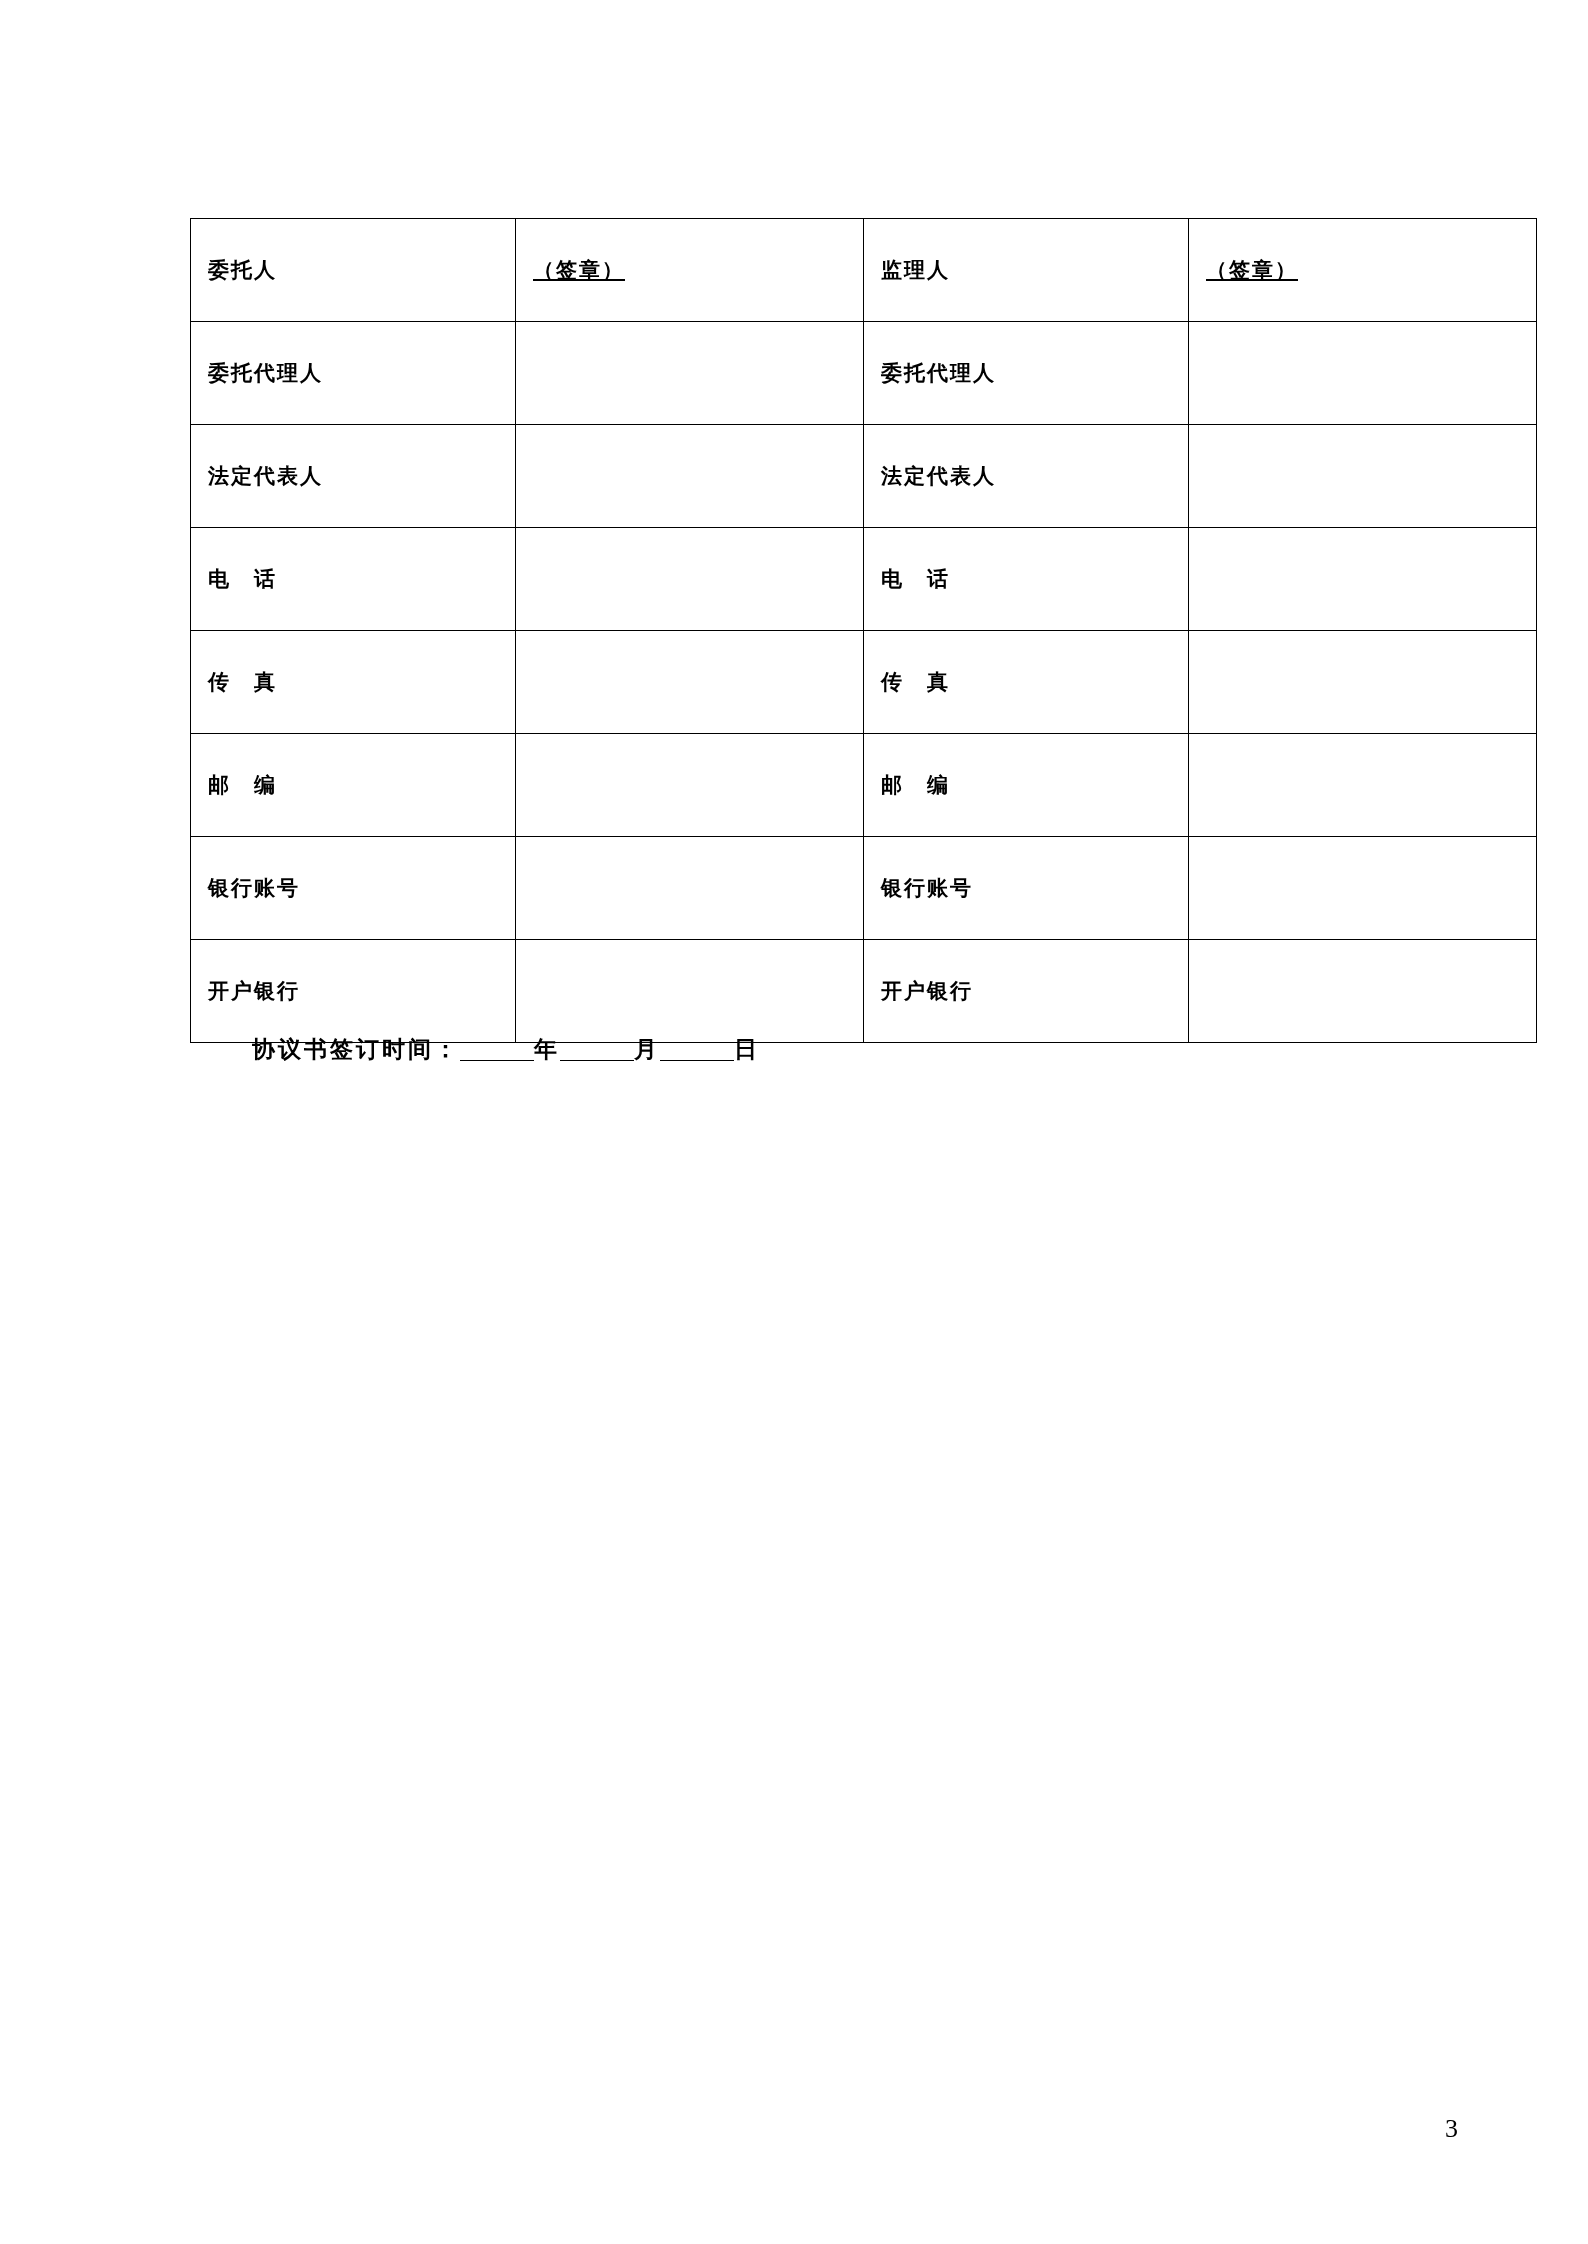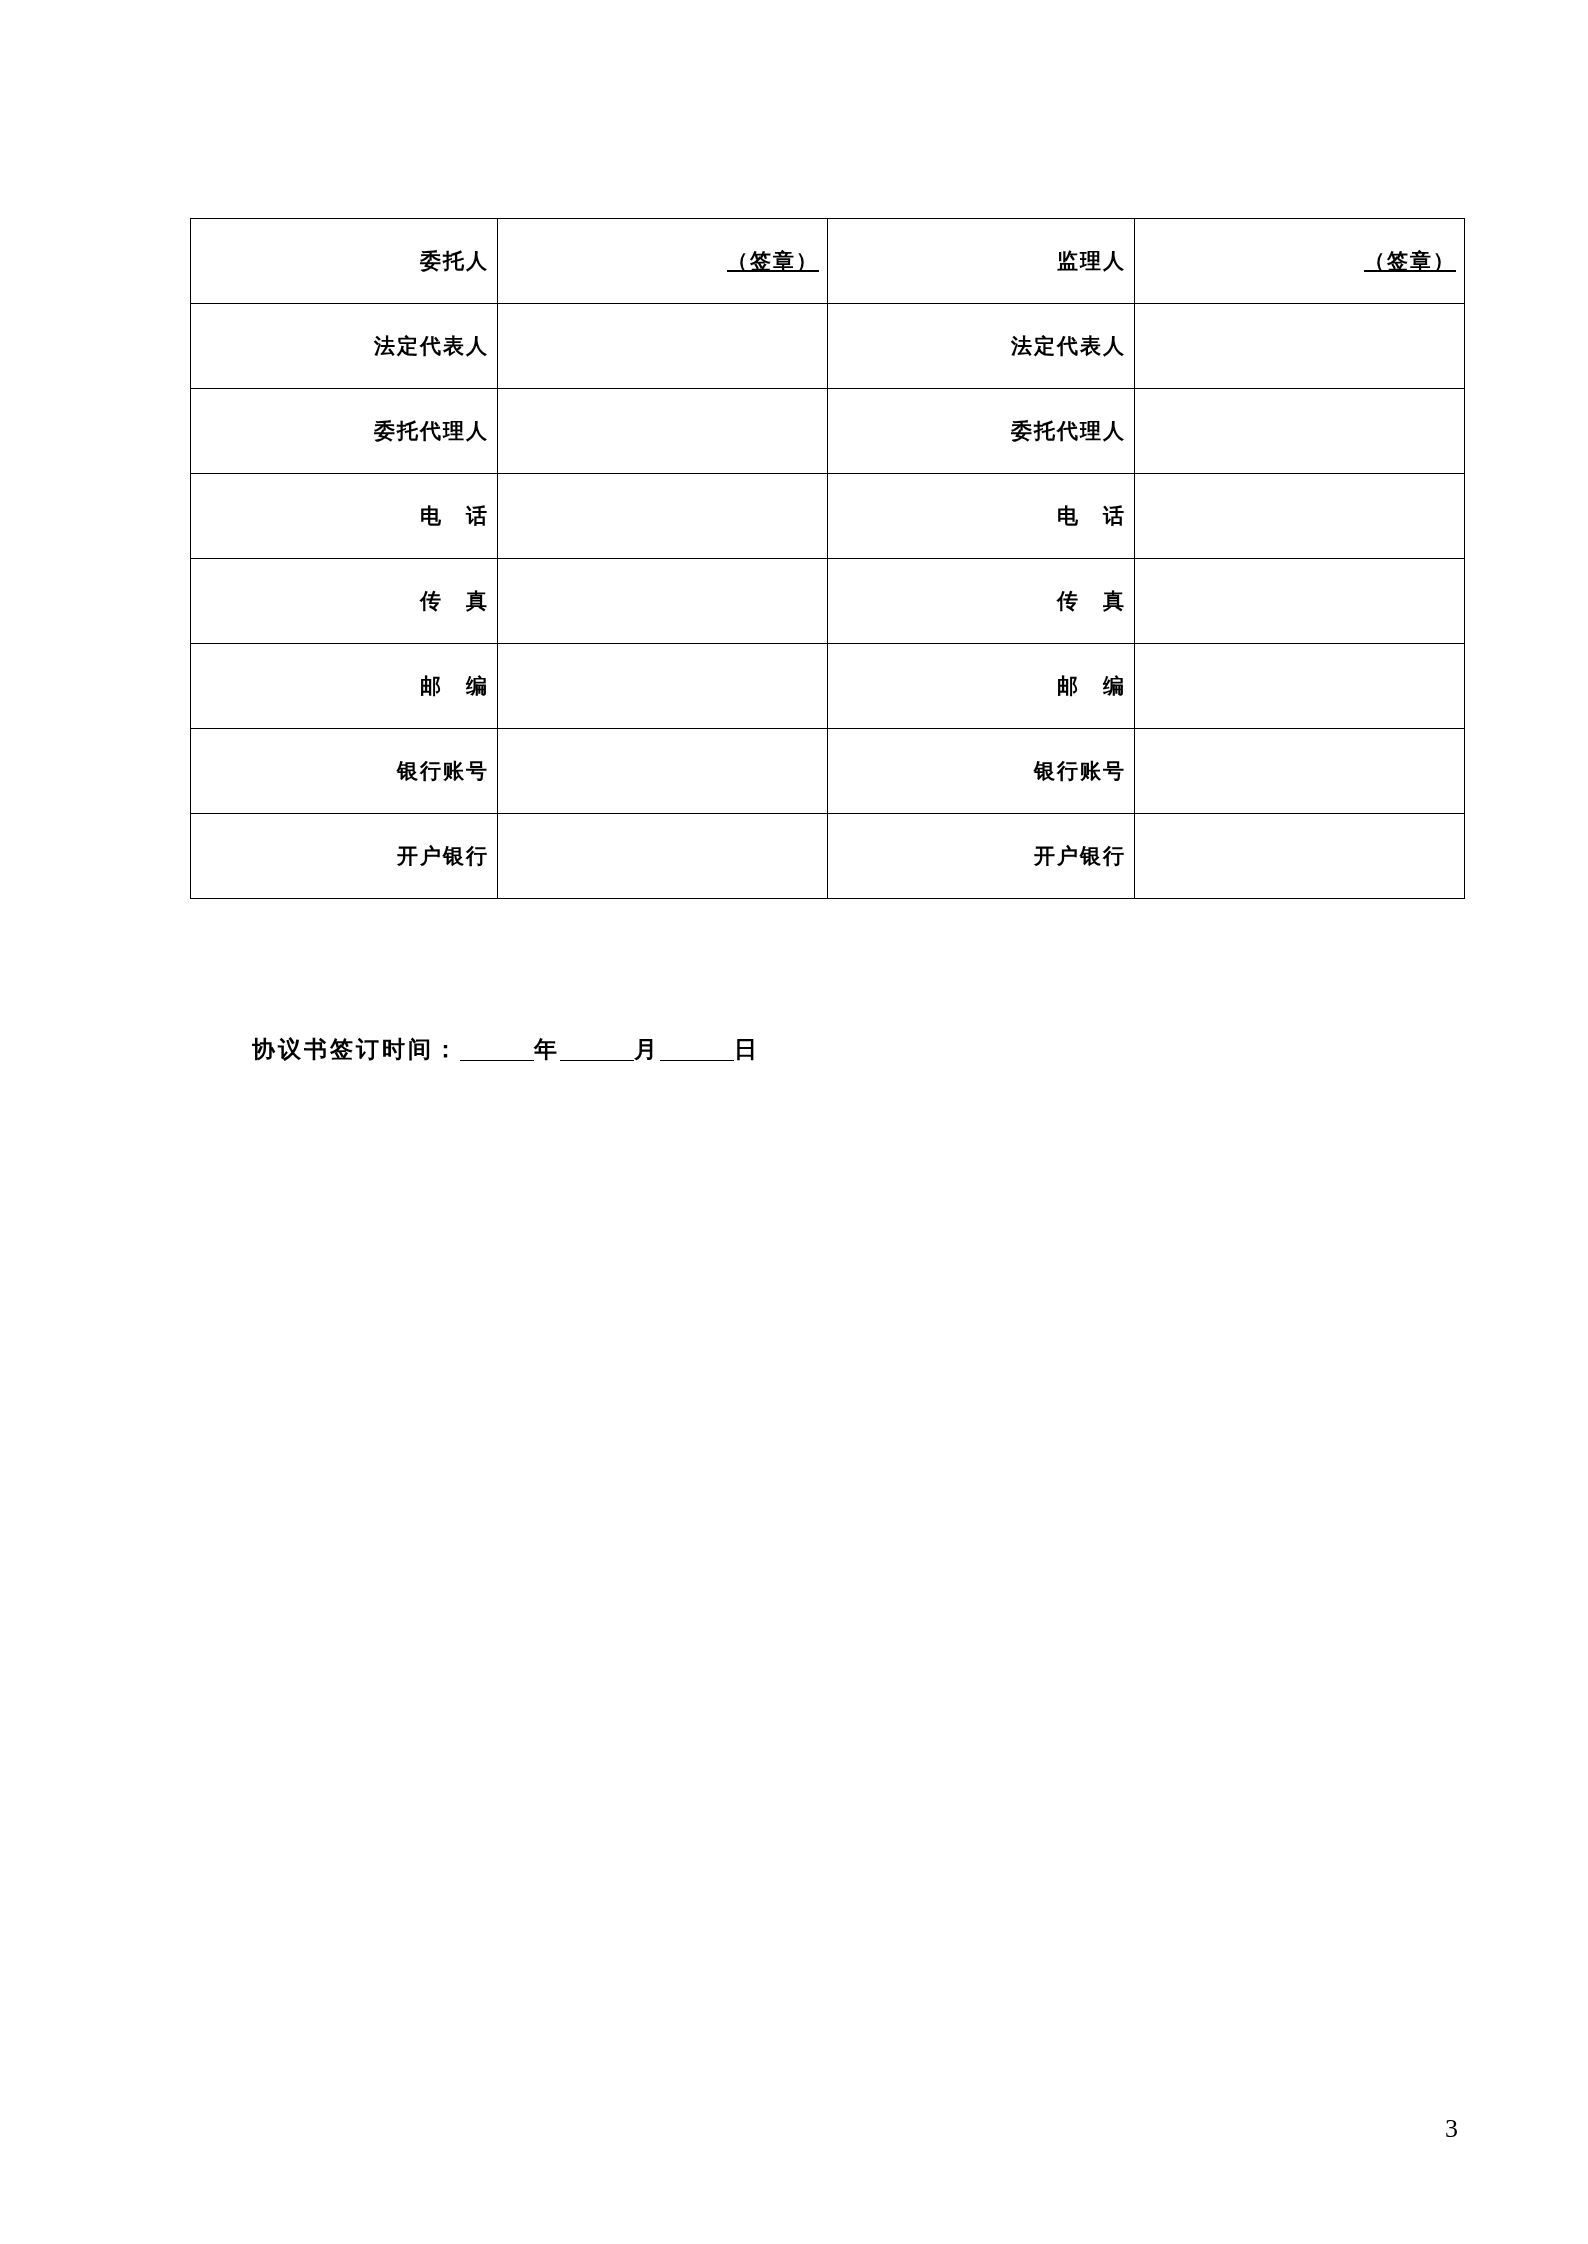--- a/index.html
+++ b/index.html
@@ -25,27 +25,27 @@
     position: absolute;
     left: 190px;
     top: 218px;
     width: 1207px;
     border-collapse: collapse;
     table-layout: fixed;
   }
   .signature-table td {
     border: 1.5px solid #000000;
     height: 68px;
-    text-align: right;
+    text-align: left;
     vertical-align: middle;
     font-size: 21px;
     font-family: "Liberation Serif", "DejaVu Serif", serif;
     font-weight: bold;
     letter-spacing: 2px;
-    padding: 8px;
+    padding: 17px;
   }
   .col-label { width: 290px; }
   .col-value { width: 313px; }
   .sign-mark {
     font-weight: bold;
     letter-spacing: 1px;
     text-decoration: underline;
   }
   .footer-lines {
     position: absolute;
@@ -82,29 +82,29 @@
 
   <table class="signature-table">
     <tbody>
       <tr>
         <td class="col-label">委托人</td>
         <td class="col-value sign-mark">（签章）</td>
         <td class="col-label">监理人</td>
         <td class="col-value sign-mark">（签章）</td>
       </tr>
       <tr>
+        <td class="col-label">委托代理人</td>
+        <td class="col-value"></td>
+        <td class="col-label">委托代理人</td>
+        <td class="col-value"></td>
+      </tr>
+      <tr>
         <td class="col-label">法定代表人</td>
         <td class="col-value"></td>
         <td class="col-label">法定代表人</td>
-        <td class="col-value"></td>
-      </tr>
-      <tr>
-        <td class="col-label">委托代理人</td>
-        <td class="col-value"></td>
-        <td class="col-label">委托代理人</td>
         <td class="col-value"></td>
       </tr>
       <tr>
         <td class="col-label">电　话</td>
         <td class="col-value"></td>
         <td class="col-label">电　话</td>
         <td class="col-value"></td>
       </tr>
       <tr>
         <td class="col-label">传　真</td>

